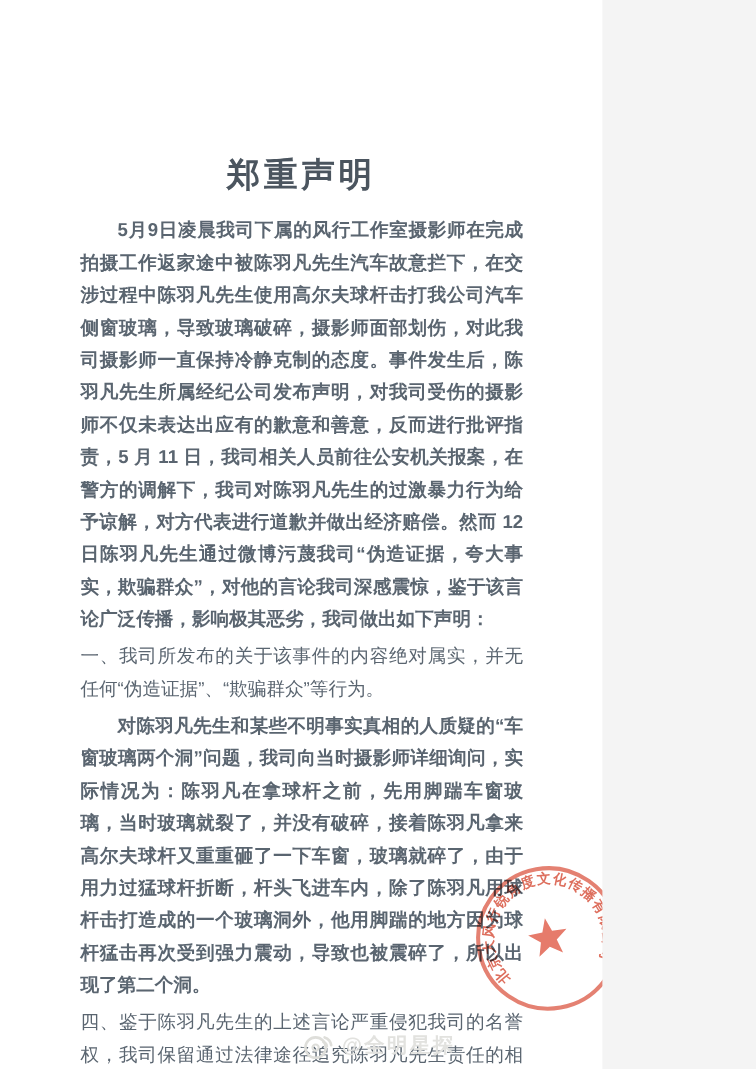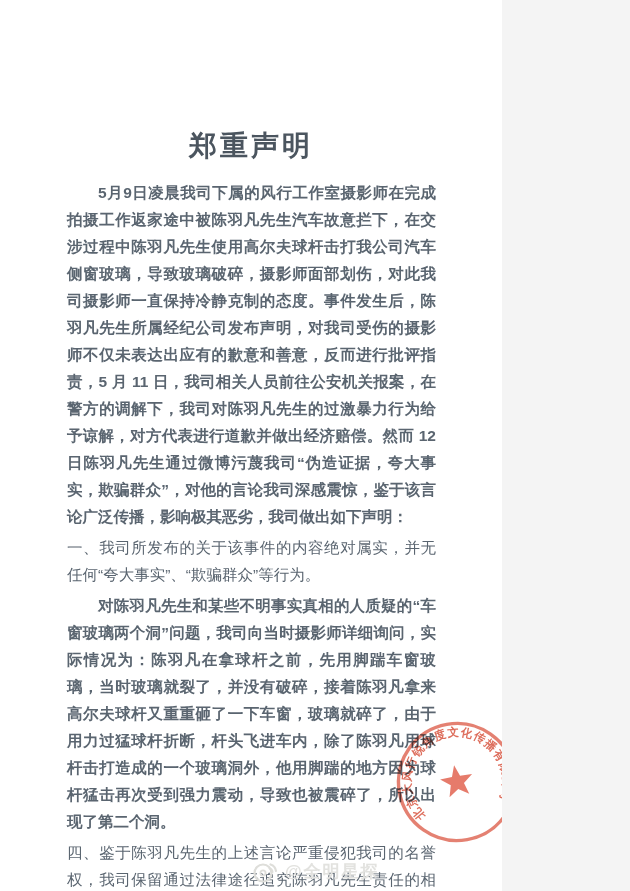--- a/index.html
+++ b/index.html
@@ -70,21 +70,21 @@
 <body>
 
 <div class="page">
 
   <div class="scan-artifact"></div>
 
   <h1 class="doc-title">郑重声明</h1>
 
   <div class="doc-body">
       <p class="indent">5月9日凌晨我司下属的风行工作室摄影师在完成拍摄工作返家途中被陈羽凡先生汽车故意拦下，在交涉过程中陈羽凡先生使用高尔夫球杆击打我公司汽车侧窗玻璃，导致玻璃破碎，摄影师面部划伤，对此我司摄影师一直保持冷静克制的态度。事件发生后，陈羽凡先生所属经纪公司发布声明，对我司受伤的摄影师不仅未表达出应有的歉意和善意，反而进行批评指责，5 月 11 日，我司相关人员前往公安机关报案，在警方的调解下，我司对陈羽凡先生的过激暴力行为给予谅解，对方代表进行道歉并做出经济赔偿。然而 12 日陈羽凡先生通过微博污蔑我司“伪造证据，夸大事实，欺骗群众”，对他的言论我司深感震惊，鉴于该言论广泛传播，影响极其恶劣，我司做出如下声明：</p>
-      <p>一、我司所发布的关于该事件的内容绝对属实，并无任何“夸大事实”、“欺骗群众”等行为。</p>
+      <p>一、我司所发布的关于该事件的内容绝对属实，并无任何“伪造证据”、“欺骗群众”等行为。</p>
       <p class="indent">对陈羽凡先生和某些不明事实真相的人质疑的“车窗玻璃两个洞”问题，我司向当时摄影师详细询问，实际情况为：陈羽凡在拿球杆之前，先用脚踹车窗玻璃，当时玻璃就裂了，并没有破碎，接着陈羽凡拿来高尔夫球杆又重重砸了一下车窗，玻璃就碎了，由于用力过猛球杆折断，杆头飞进车内，除了陈羽凡用球杆击打造成的一个玻璃洞外，他用脚踹的地方因为球杆猛击再次受到强力震动，导致也被震碎了，所以出现了第二个洞。</p>
       <p>四、鉴于陈羽凡先生的上述言论严重侵犯我司的名誉权，我司保留通过法律途径追究陈羽凡先生责任的相关权利。</p>
     </div>
 
   <svg class="seal" viewBox="0 0 128 128">
     <g transform="rotate(-10 64 64)">
       <circle cx="64" cy="64" r="58.5" fill="none" stroke="#dd5f4c" stroke-width="3.4" opacity="0.9"></circle>
       <polygon points="64,47 68.1,58.3 80.2,58.7 70.7,66.2 74,77.8 64,71 54,77.8 57.3,66.2 47.8,58.7 59.9,58.3" fill="#e0604d" opacity="0.95"></polygon>
       <path id="sealArc" d="M 27.3 91.7 A 46 46 0 1 1 100.7 91.7" fill="none"></path>
       <text font-size="11.5" fill="#d95a46" font-weight="700" font-family="Liberation Sans, DejaVu Sans, sans-serif">

